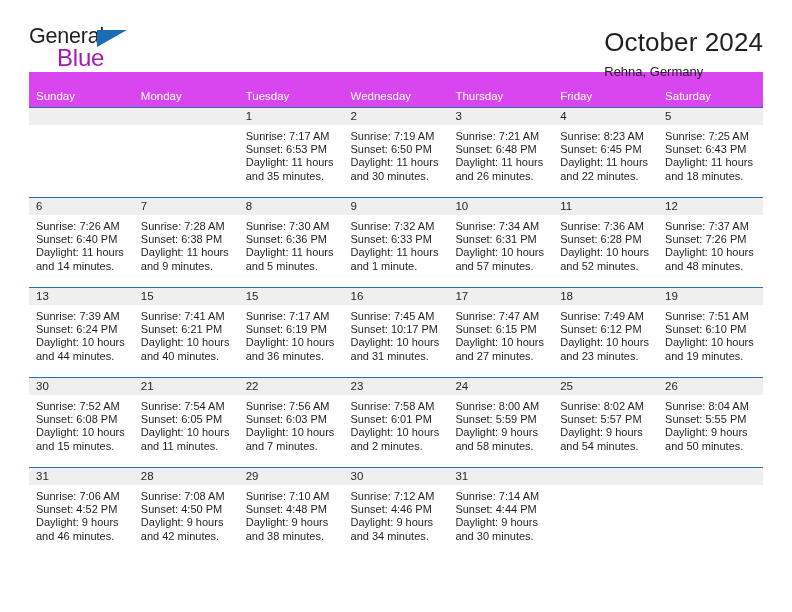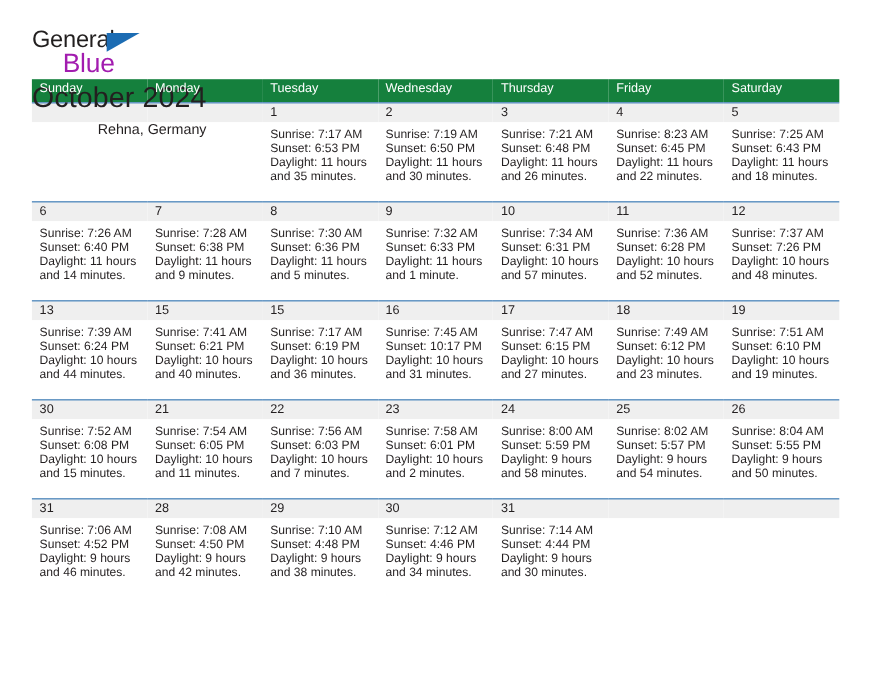--- a/index.html
+++ b/index.html
@@ -24,21 +24,20 @@
   }
 
   
   .topbar {
     display: flex;
     align-items: flex-start;
     justify-content: space-between;
     height: 72px;
     padding-top: 26px;
     box-sizing: border-box;
-    flex-direction: column;
   }
 
   .logo {
     position: relative;
     width: 120px;
     height: 46px;
     flex: 0 0 auto;
   }
   .logo-general {
     position: absolute;
@@ -62,21 +61,20 @@
     position: absolute;
     left: 28px;
     top: 20px;
     font-size: 24px;
     letter-spacing: -0.2px;
     color: #a21caf;
     line-height: 1;
   }
 
   .titleblock {
-    text-align: right;
     flex: 0 0 auto;
     padding-top: 2px;
   }
   .cal-title {
     font-size: 26px;
     font-weight: normal;
     color: #231f20;
     line-height: 1.1;
     margin: 0;
     letter-spacing: 0.1px;
@@ -89,26 +87,26 @@
   }
 
   
   .calendar {
     width: 734px;
     border-collapse: collapse;
     table-layout: fixed;
   }
 
   .dow-row th {
-    background: #15803d;
+    background: #d946ef;
     color: #ffffff;
     font-weight: normal;
     font-size: 11.5px;
     text-align: left;
-    padding: 3px 0 5px 7px;
+    padding: 18px 0 5px 7px;
     height: 21px;
     box-sizing: border-box;
     border: 0;
   }
 
   .week {
     height: 90px;
   }
   .cell {
     vertical-align: top;

